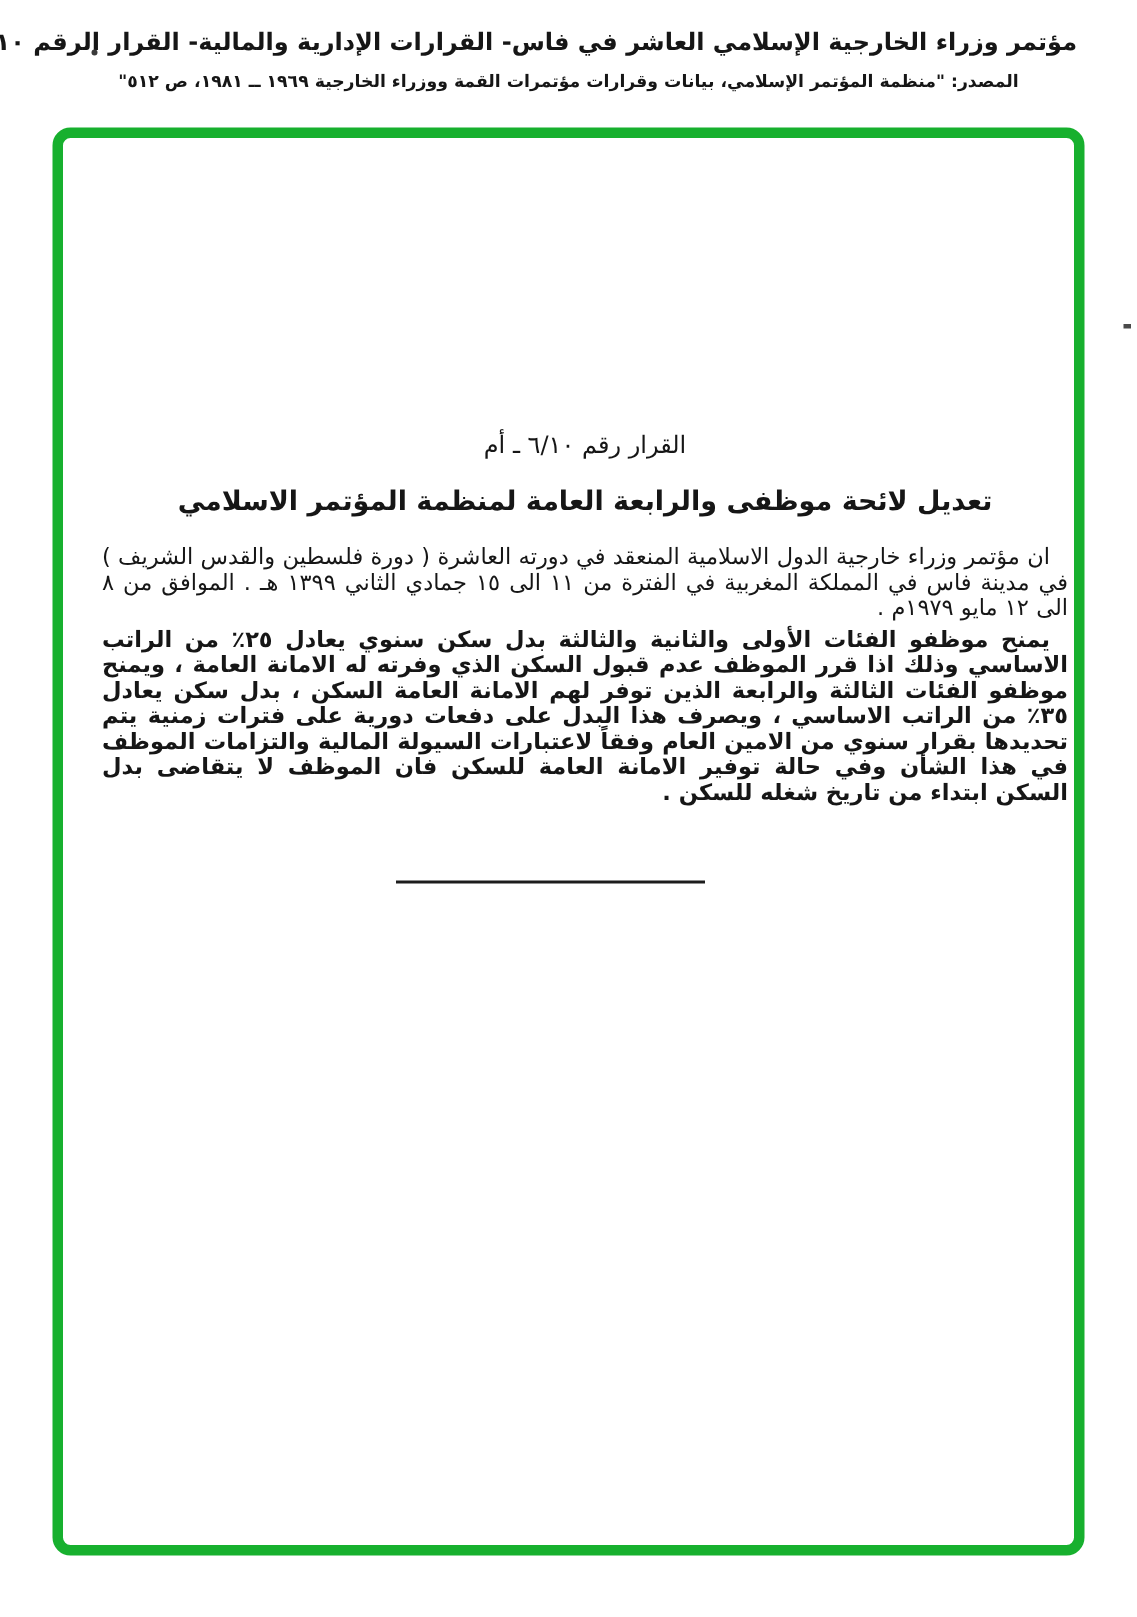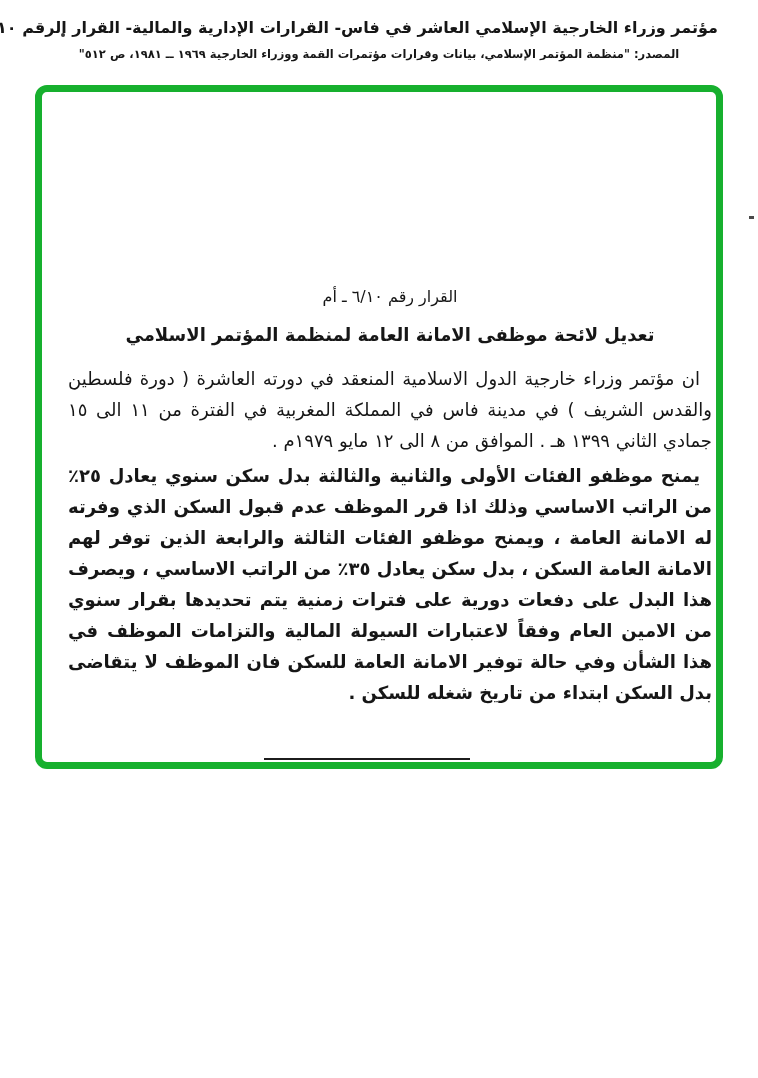--- a/index.html
+++ b/index.html
@@ -43,21 +43,21 @@
     font-size: 11.5px;
     line-height: 18px;
     white-space: nowrap;
   }
   
   .frame {
     position: absolute;
     left: 35px;
     top: 85px;
     width: 688px;
-    height: 684px;
+    height: 952px;
     box-sizing: border-box;
     border: 7px solid var(--frame-green, #17b02e);
     border-radius: 12px;
     padding: 0 4px 0 26px;
     overflow: hidden;
   }
   .res-no {
     margin-top: 193px;
     text-align: center;
     font-size: 16px;
@@ -65,22 +65,22 @@
   }
   .doc-title {
     margin-top: 12px;
     text-align: center;
     font-size: 18px;
     font-weight: bold;
     line-height: 27px;
   }
   .para {
     margin: 0;
-    font-size: 18px;
-    line-height: 31px;
+    font-size: 15px;
+    line-height: 17px;
     text-align: justify;
     text-indent: 12px;
   }
   .p1 { margin-top: 15px; }
   .p2 { margin-top: 6px; }
   .decides {
     margin: 3px 0 0 0;
     font-size: 15.5px;
     line-height: 29px;
     padding-right: 97px;
@@ -122,21 +122,21 @@
 
   <div class="hdr2">المصدر: "منظمة المؤتمر الإسلامي، بيانات وقرارات مؤتمرات القمة ووزراء الخارجية ١٩٦٩ ــ ١٩٨١، ص ٥١٢"</div>
 
   <div class="speck1"></div>
   <div class="speck2"></div>
 
   <div class="frame">
 
     <div class="res-no">القرار رقم ٦/١٠ ـ أم</div>
 
-    <div class="doc-title">تعديل لائحة موظفى الامانة العامة لمنظمة المؤتمر الاسلامي</div>
+    <div class="doc-title">تعديل لائحة موظفى والرابعة العامة لمنظمة المؤتمر الاسلامي</div>
 
     <p class="para p1">ان مؤتمر وزراء خارجية الدول الاسلامية المنعقد في دورته العاشرة ( دورة فلسطين والقدس الشريف ) في مدينة فاس في المملكة المغربية في الفترة من ١١ الى ١٥ جمادي الثاني ١٣٩٩ هـ . الموافق من ٨ الى ١٢ مايو ١٩٧٩م .</p>
 
 
 
     <p class="para p3">يمنح موظفو الفئات الأولى والثانية والثالثة بدل سكن سنوي يعادل ٢٥٪ من الراتب الاساسي وذلك اذا قرر الموظف عدم قبول السكن الذي وفرته له الامانة العامة ، ويمنح موظفو الفئات الثالثة والرابعة الذين توفر لهم الامانة العامة السكن ، بدل سكن يعادل ٣٥٪ من الراتب الاساسي ، ويصرف هذا البدل على دفعات دورية على فترات زمنية يتم تحديدها بقرار سنوي من الامين العام وفقاً لاعتبارات السيولة المالية والتزامات الموظف في هذا الشأن وفي حالة توفير الامانة العامة للسكن فان الموظف لا يتقاضى بدل السكن ابتداء من تاريخ شغله للسكن .</p>
 
     <div class="divider"></div>
 
   </div>

